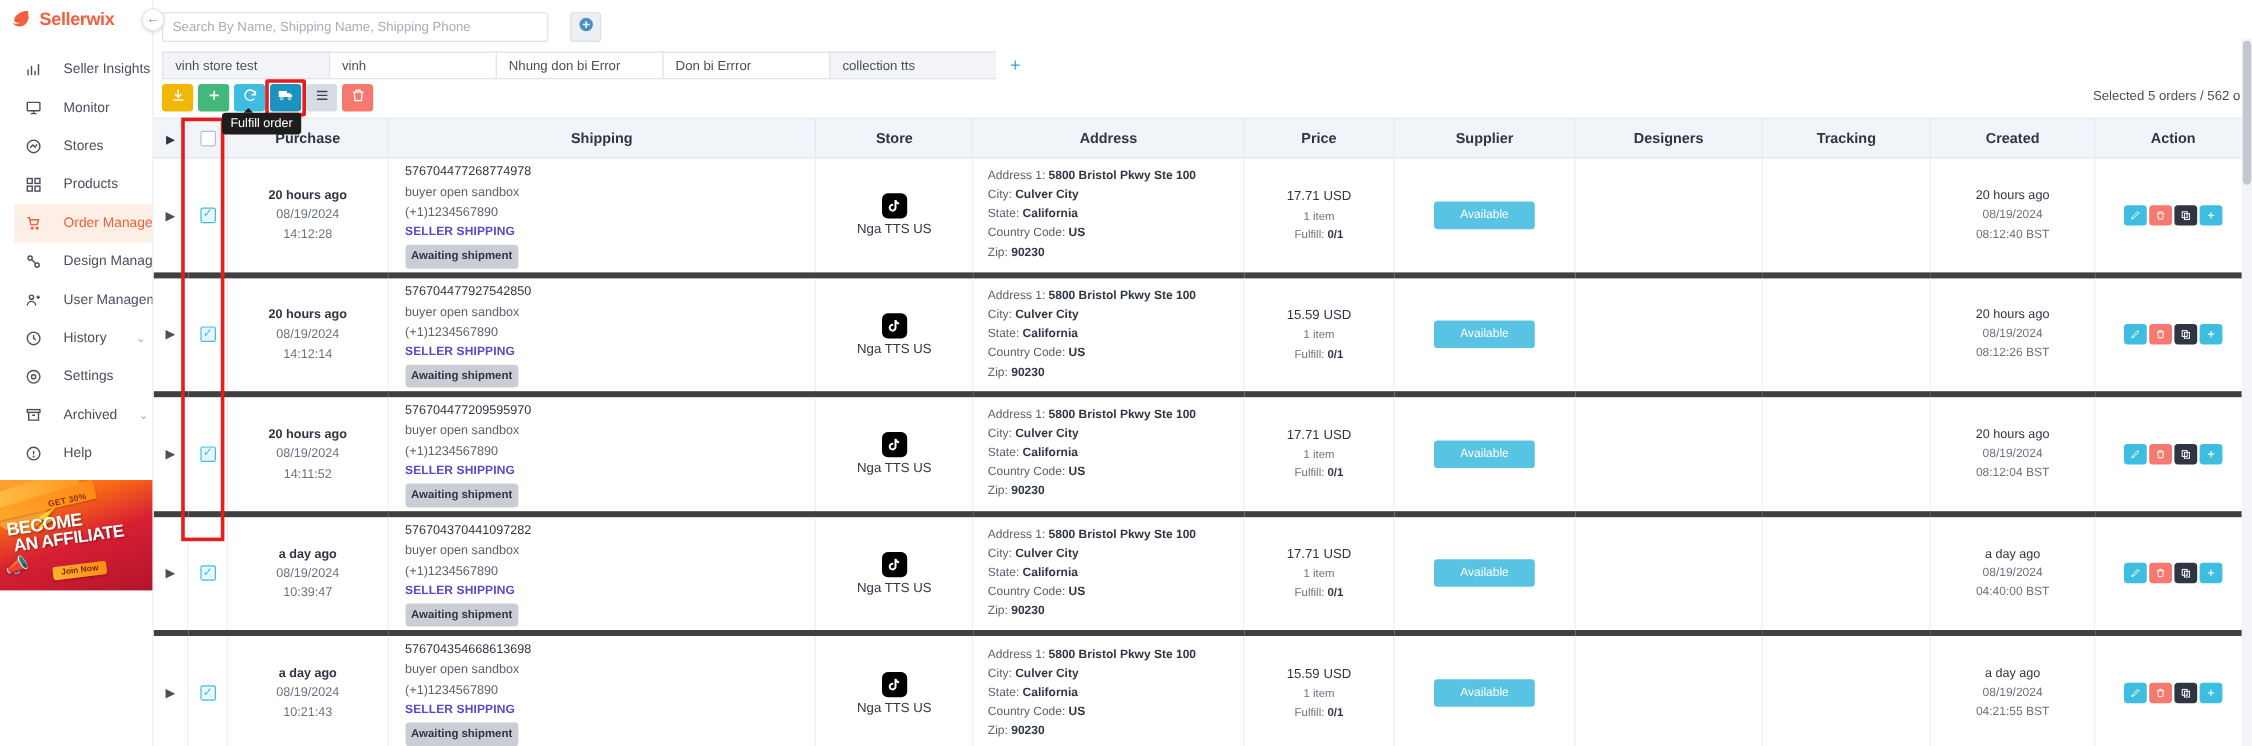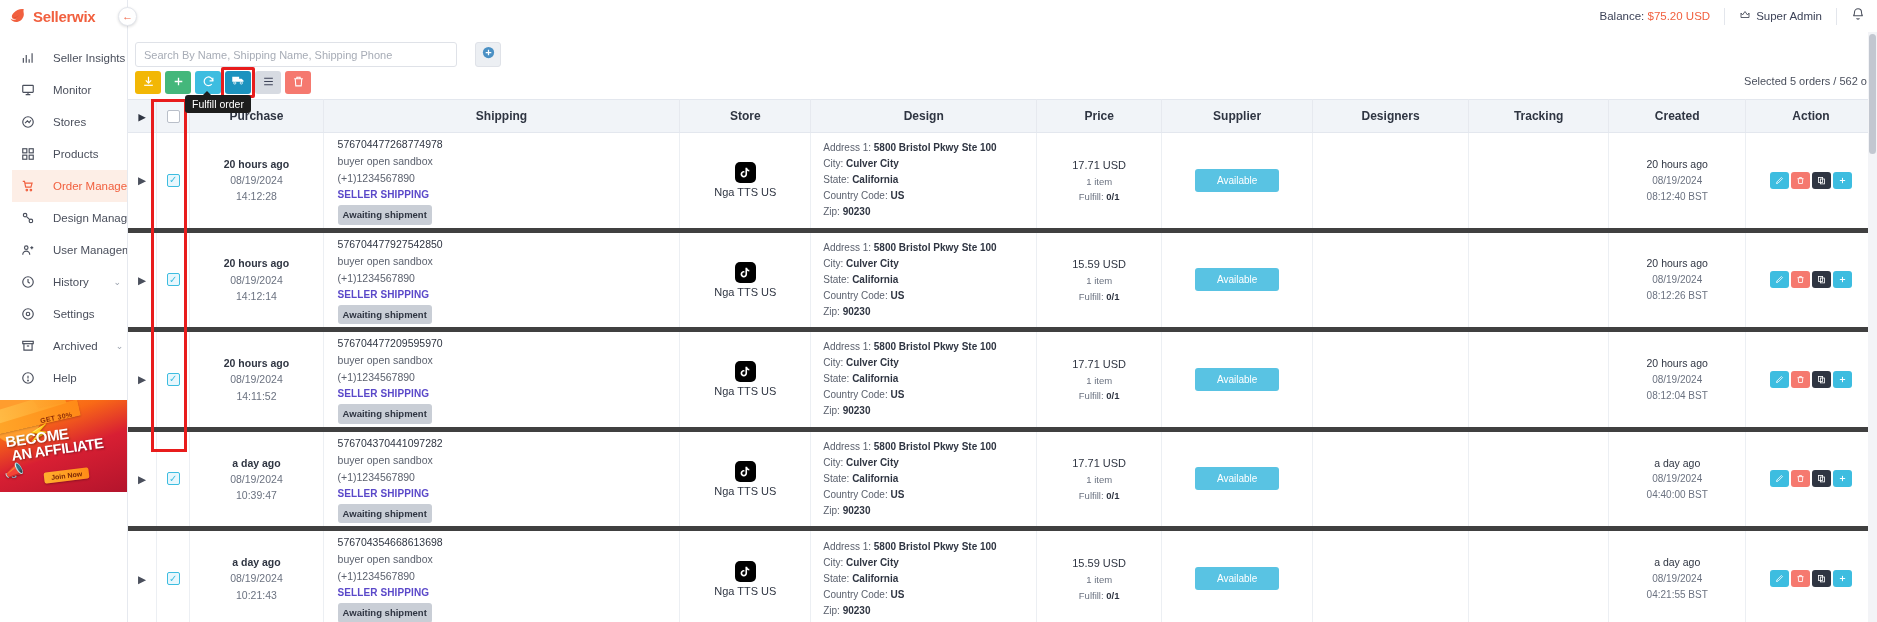--- a/index.html
+++ b/index.html
@@ -458,57 +458,43 @@
       <div class="aff-join">Join Now</div>
     </div>
   </aside>
 
   <div class="collapse-btn">
     <span>←</span>
   </div>
 
   <section id="main">
 
-    <div class="topbar">
-      <div class="balance">
-        <span>Balance:</span>
-        <b>$75.20 USD</b>
-      </div>
-      <div class="topdiv"></div>
-      <div class="admin">
-        <span>
-          <svg viewBox="0 0 24 24" width="12" height="12" fill="none" stroke="#4a4f5c" stroke-width="1.8">
-            <path d="M4 8l3 4l5 -7l5 7l3 -4v9H4z"></path>
-          </svg>
-        </span>
-        <span>Super Admin</span>
-      </div>
-      <div class="topdiv"></div>
-      <div class="bell">
-        <span>
-          <svg viewBox="0 0 24 24" width="14" height="14" fill="none" stroke="#4a4f5c" stroke-width="1.8">
-            <path d="M6 9a6 6 0 0112 0c0 5 2 6 2 6H4s2 -1 2 -6z"></path>
-              <path d="M10 19a2 2 0 004 0"></path>
-          </svg>
-        </span>
-      </div>
-    </div>
 
     <div class="searchrow">
       <input class="search-input" type="text" placeholder="Search By Name, Shipping Name, Shipping Phone" style="">
       <div class="search-go">
         <span>
           <svg viewBox="0 0 24 24" width="15" height="15" fill="#4a90c4">
             <circle cx="12" cy="12" r="9"></circle>
             <path d="M12 7.5v9M7.5 12h9" stroke="#fff" stroke-width="2"></path>
           </svg>
         </span>
       </div>
     </div>
 
+    <div class="tabs">
+      <div class="tab">vinh store test</div>
+      <div class="tab light">vinh</div>
+      <div class="tab light">Nhung don bi Error</div>
+      <div class="tab light">Don bi Errror</div>
+      <div class="tab">collection tts</div>
+      <div class="tab-add">
+        <span>+</span>
+      </div>
+    </div>
 
     <div class="toolbar">
       <div class="tbtn y">
         <span>
           <svg viewBox="0 0 24 24" width="13" height="13" fill="none" stroke="#fff" stroke-width="2.2">
             <path d="M12 3v11M7 10l5 5l5 -5"></path>
               <path d="M4 19h16"></path>
           </svg>
         </span>
       </div>
@@ -577,21 +563,21 @@
           <tr>
             <th>
               <span style="font-size:9px">▶</span>
             </th>
             <th>
               <div class="hdr-chk"></div>
             </th>
             <th>Purchase</th>
             <th>Shipping</th>
             <th>Store</th>
-            <th>Design</th>
+            <th>Address</th>
             <th>Price</th>
             <th>Supplier</th>
             <th>Designers</th>
             <th>Tracking</th>
             <th>Created</th>
             <th>Action</th>
           </tr>
         </thead>
         <tbody id="tbody">
             <tr>

